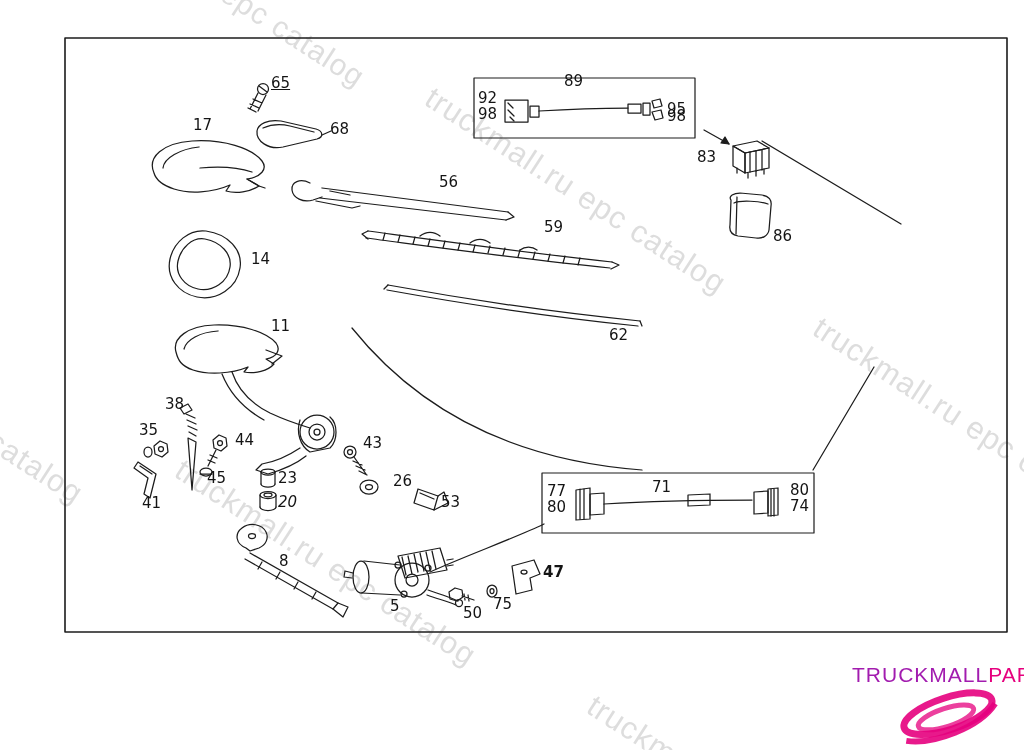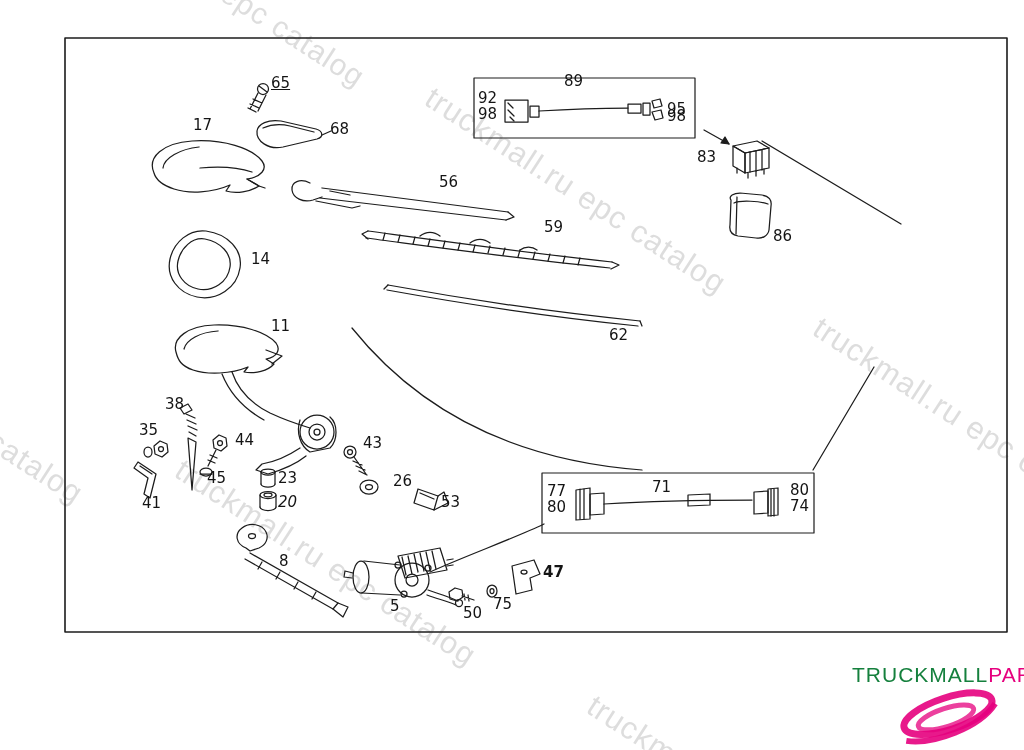--- a/index.html
+++ b/index.html
@@ -284,21 +284,21 @@
       <span class="part-label" style="left: 564px; top: 74px;">89</span>
       <span class="part-label" style="left: 667px; top: 102px;">95</span>
       <span class="part-label" style="left: 667px; top: 109px;">98</span>
       <span class="part-label" style="left: 547px; top: 484px;">77</span>
       <span class="part-label" style="left: 547px; top: 500px;">80</span>
       <span class="part-label" style="left: 652px; top: 480px;">71</span>
       <span class="part-label" style="left: 790px; top: 483px;">80</span>
       <span class="part-label" style="left: 790px; top: 499px;">74</span>
     </div>
 
-  <div id="logo"><span class="gray" style="color: #15803d;">TRUCKMALL</span><span class="pink" style="color: rgb(230, 0, 126);">PARTS</span></div>
+  <div id="logo"><span class="gray" style="color: #a21caf;">TRUCKMALL</span><span class="pink" style="color: rgb(230, 0, 126);">PARTS</span></div>
 
   <svg id="logo-swoosh" width="130" height="68" viewBox="0 0 130 68">
     <g transform="rotate(-18 65 34)" fill="none">
       <ellipse class="swoosh-stroke" cx="66" cy="34" rx="46" ry="16" stroke="#e6007e" stroke-width="7" opacity="0.9"></ellipse>
       <ellipse class="swoosh-stroke" cx="63" cy="37" rx="29" ry="9" stroke="#e6007e" stroke-width="5" opacity="0.75"></ellipse>
       <path class="swoosh-stroke" d="M18,47 C42,59 92,57 114,39" stroke="#e6007e" stroke-width="6" opacity="0.9"></path>
     </g>
   </svg>
 
 </div>

